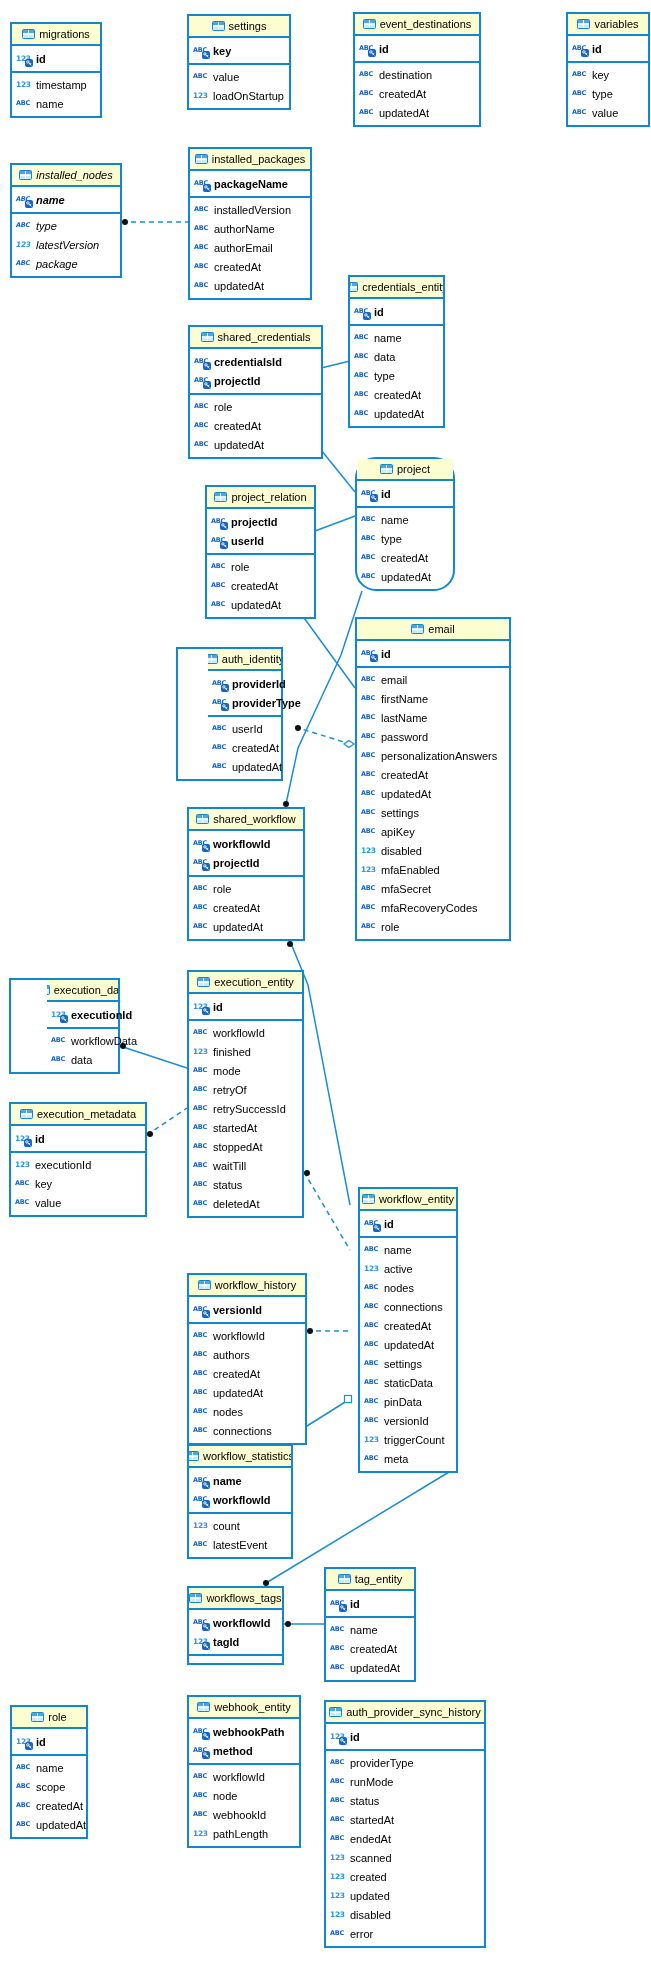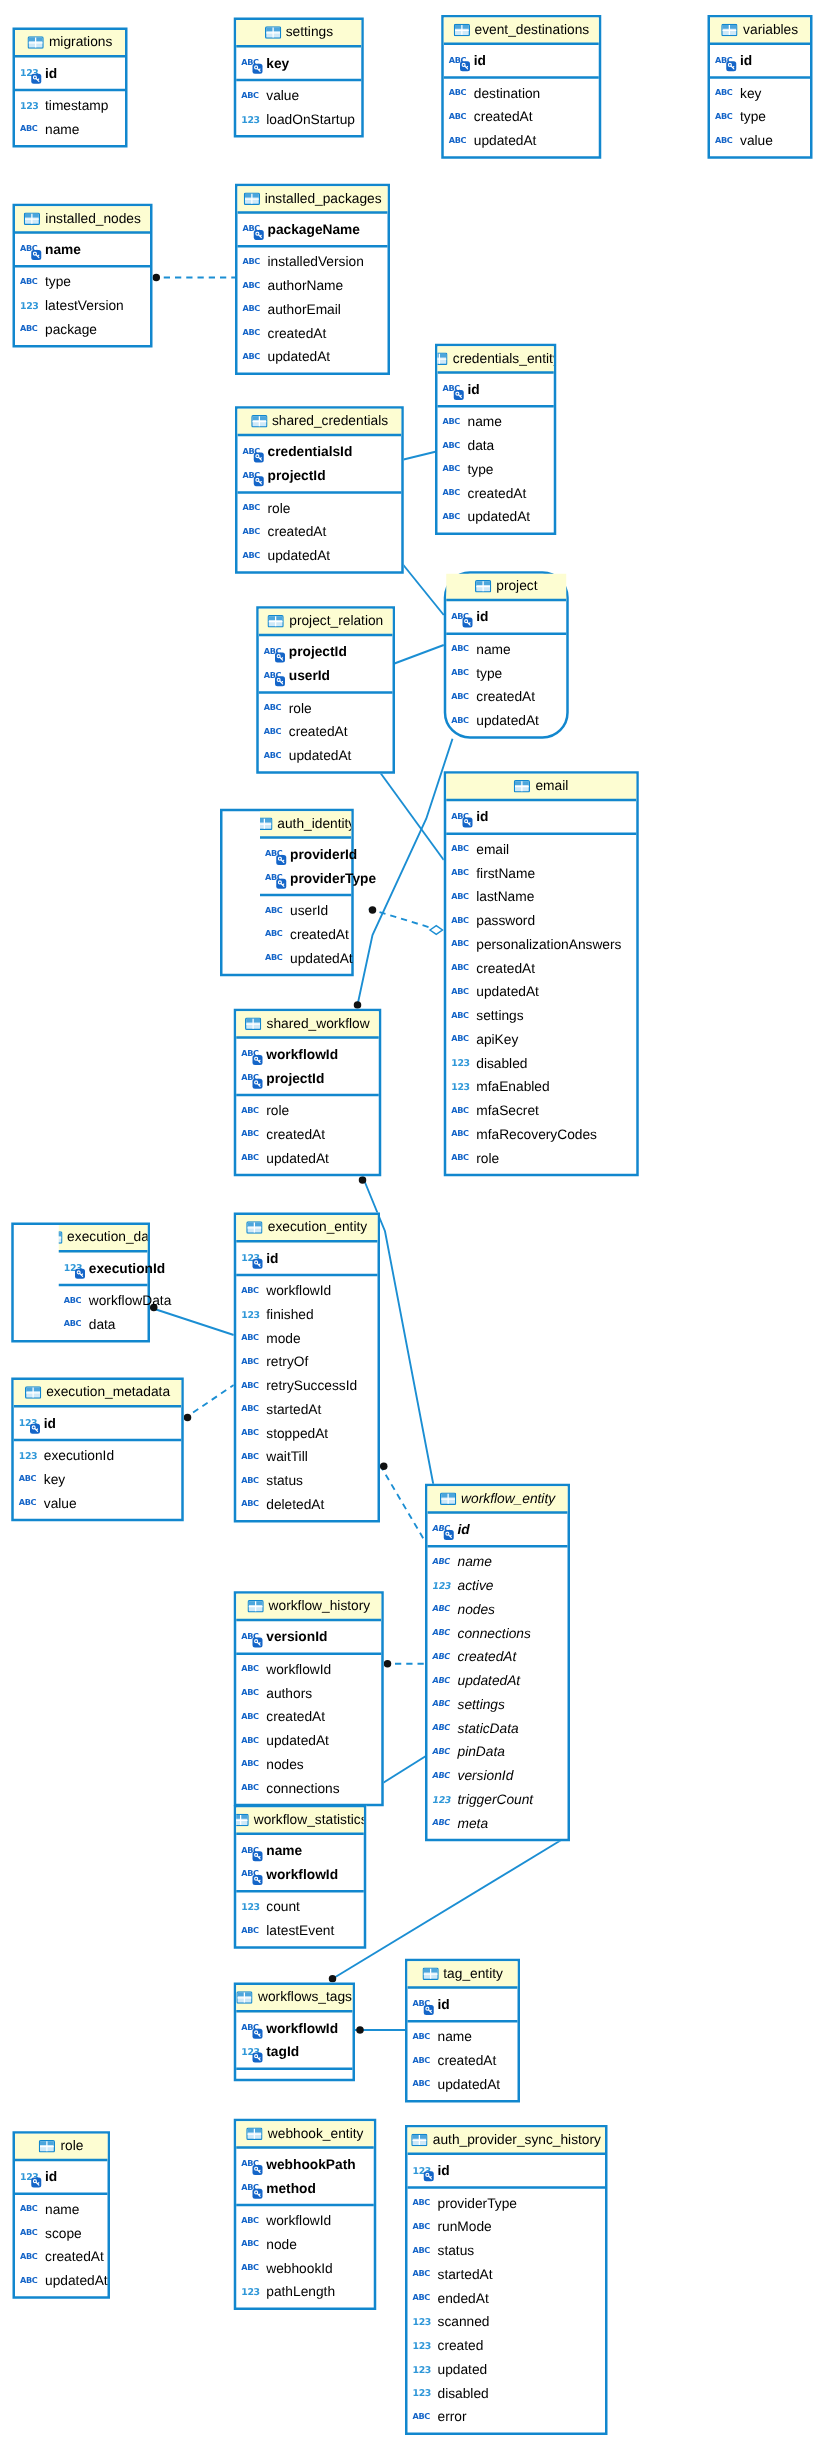--- a/index.html
+++ b/index.html
@@ -215,21 +215,21 @@
         <div class="row">
           <span class="ticon s">ABC</span>
           <span class="clbl">type</span>
         </div>
         <div class="row">
           <span class="ticon s">ABC</span>
           <span class="clbl">value</span>
         </div>
       </div>
     </div>
-    <div class="tbl" style="left: 10px; top: 163px; width: 112px;">
+    <div class="tbl" style="left: 10px; top: 163px; width: 112px; font-style: italic;">
       <div class="hdr">
         <span class="hicon">
           <svg width="13" height="10" viewBox="0 0 13 10">
             <rect x="0.5" y="0.5" width="12" height="9" rx="1" fill="#CFE9F8" stroke="#1287CE"></rect>
             <rect x="1" y="1" width="11" height="3" fill="#4DA6DC"></rect>
             <line x1="6.5" y1="1" x2="6.5" y2="9" stroke="#ffffff" stroke-width="1"></line>
             <line x1="1" y1="5.2" x2="12" y2="5.2" stroke="#ffffff" stroke-width="1"></line>
           </svg>
         </span>
         <span class="hlbl">installed_nodes</span>
@@ -795,21 +795,21 @@
         <div class="row">
           <span class="ticon s">ABC</span>
           <span class="clbl">key</span>
         </div>
         <div class="row">
           <span class="ticon s">ABC</span>
           <span class="clbl">value</span>
         </div>
       </div>
     </div>
-    <div class="tbl" style="left: 340px; top: 1187px; width: 116px; font-style: italic;">
+    <div class="tbl" style="left: 358px; top: 1187px; width: 100px;">
       <div class="hdr">
         <span class="hicon">
           <svg width="13" height="10" viewBox="0 0 13 10">
             <rect x="0.5" y="0.5" width="12" height="9" rx="1" fill="#CFE9F8" stroke="#1287CE"></rect>
             <rect x="1" y="1" width="11" height="3" fill="#4DA6DC"></rect>
             <line x1="6.5" y1="1" x2="6.5" y2="9" stroke="#ffffff" stroke-width="1"></line>
             <line x1="1" y1="5.2" x2="12" y2="5.2" stroke="#ffffff" stroke-width="1"></line>
           </svg>
         </span>
         <span class="hlbl">workflow_entity</span>

